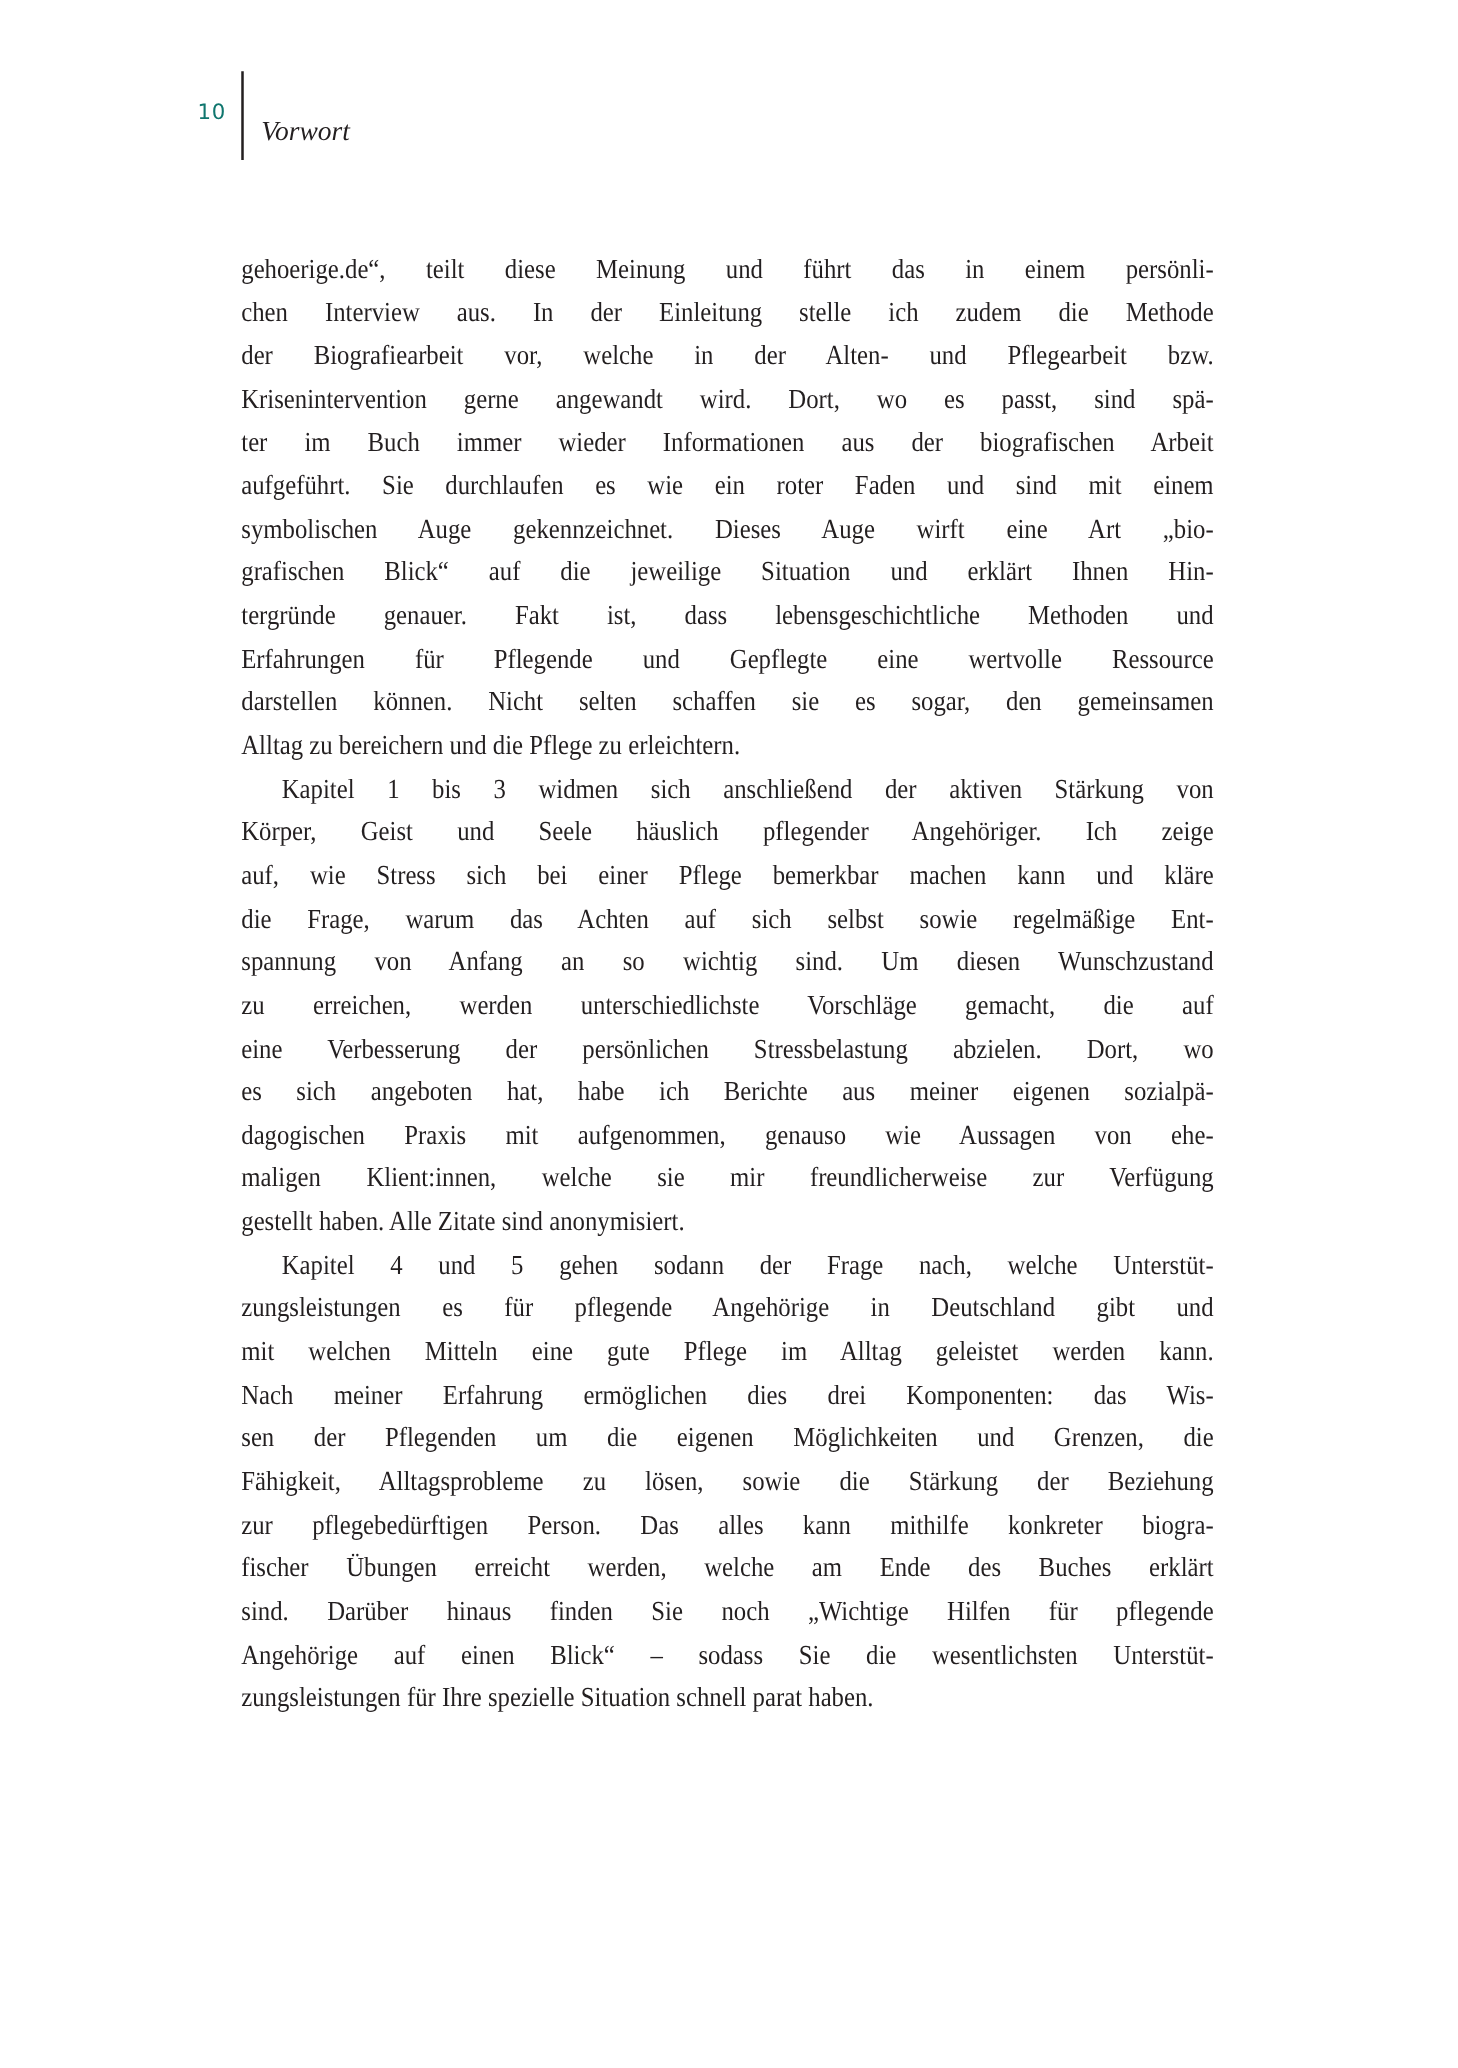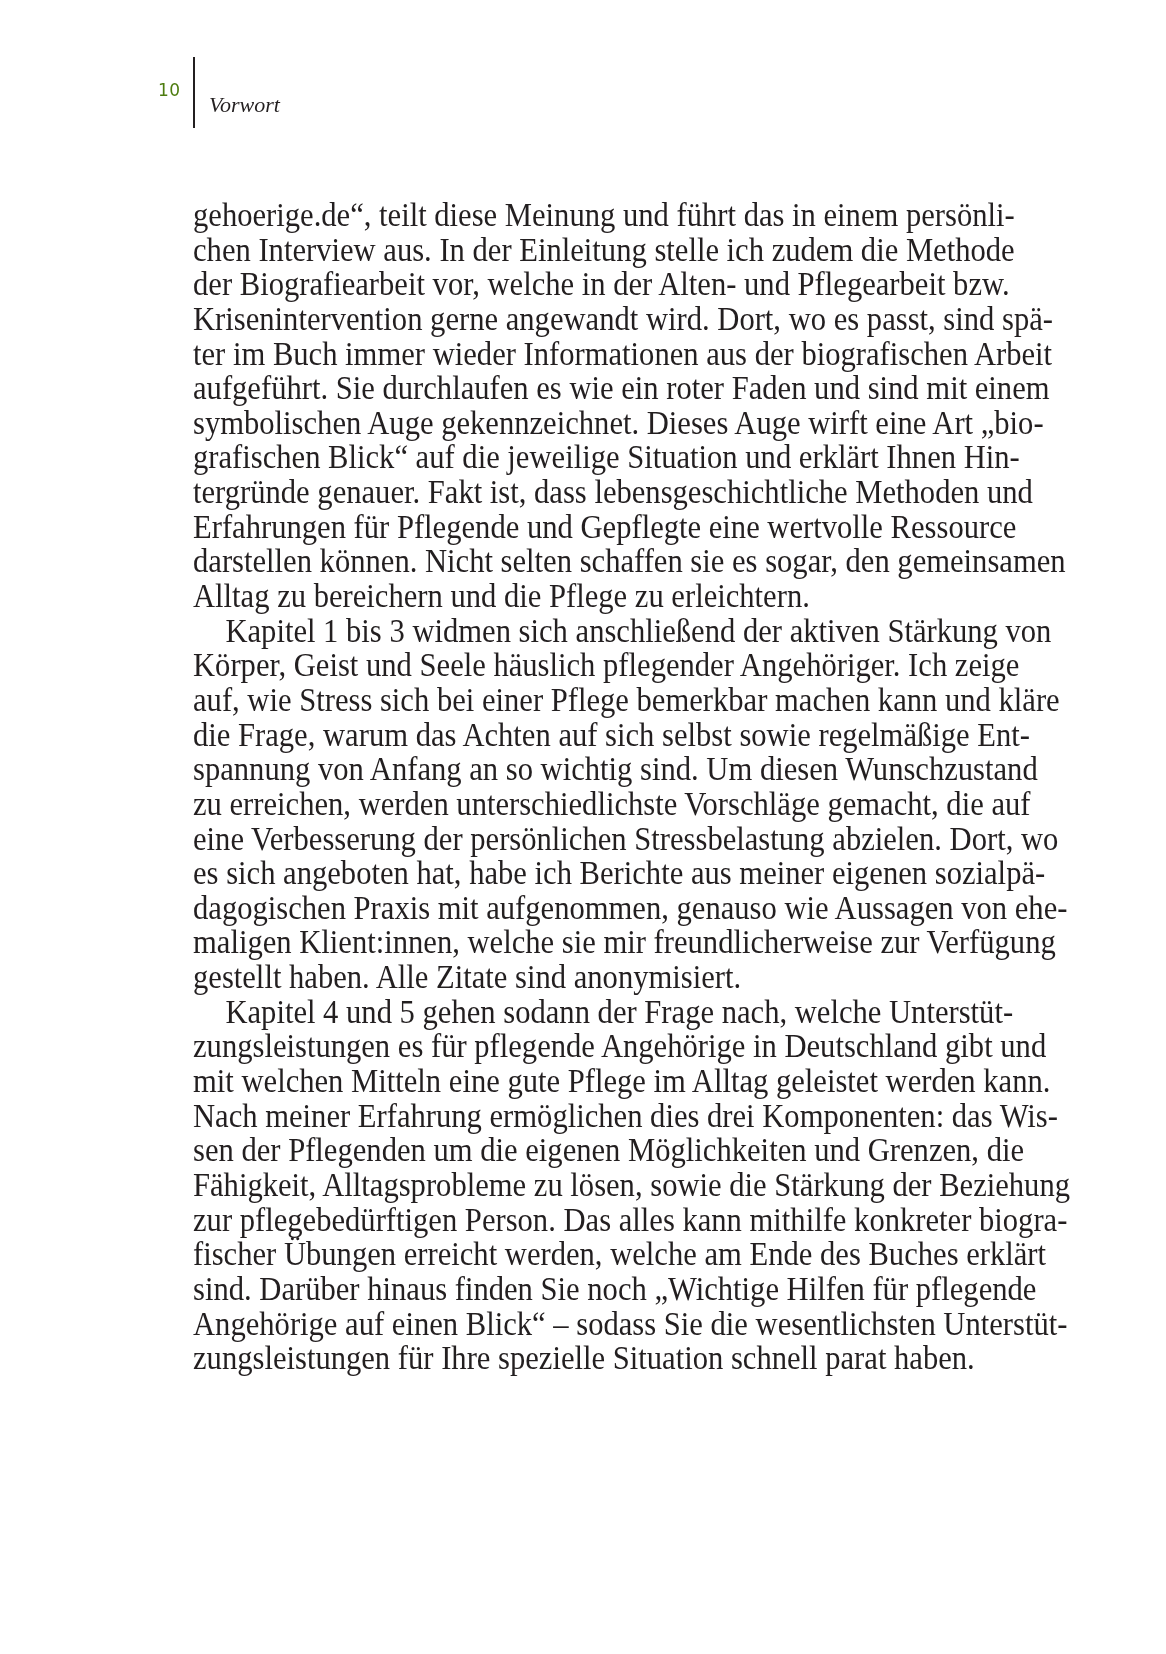--- a/index.html
+++ b/index.html
@@ -21,21 +21,21 @@
       width: 1166px;
       height: 140px;
     }
     .page-number {
       position: absolute;
       left: 158px;
       top: 80px;
       font-family: "DejaVu Sans", sans-serif;
       font-size: 17px;
       letter-spacing: 0.5px;
-      color: #4d7c0f;
+      color: #0f766e;
     }
     .head-divider {
       position: absolute;
       left: 193px;
       top: 57px;
       width: 1.5px;
       height: 71px;
       background: #231f20;
     }
     .section-title {
@@ -46,21 +46,21 @@
       font-style: italic;
       font-size: 22px;
       color: #231f20;
     }
     .text-block {
       position: absolute;
       left: 193px;
       top: 198px;
       width: 778px;
       font-family: "Liberation Serif", serif;
-      font-size: 34px;
+      font-size: 22px;
       color: #231f20;
     }
     .line {
       display: block;
       height: 34.65px;
       line-height: 34.65px;
       white-space: nowrap;
       text-align: justify;
       text-align-last: justify;
       transform-origin: left center;

